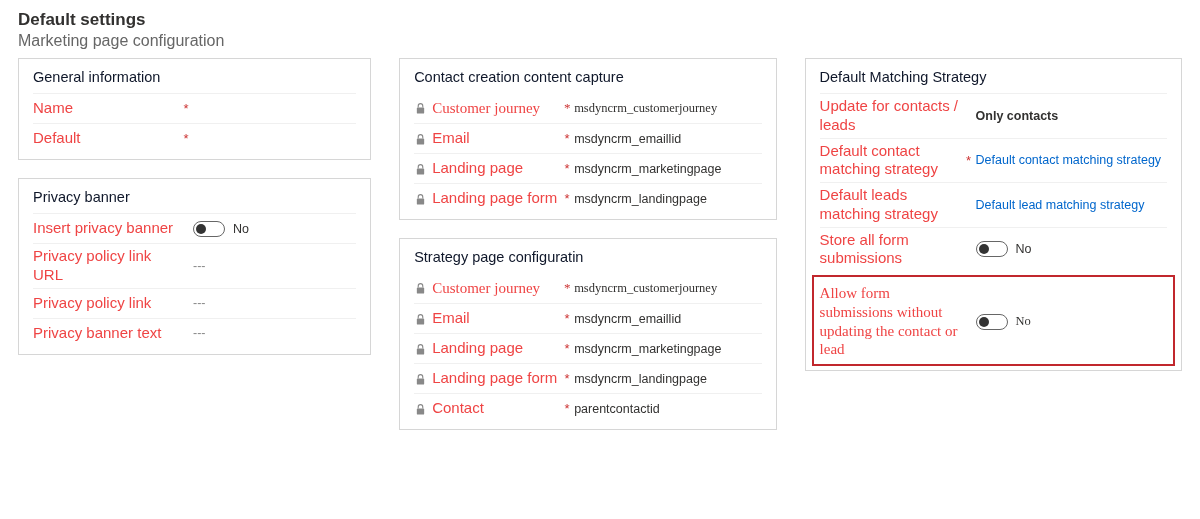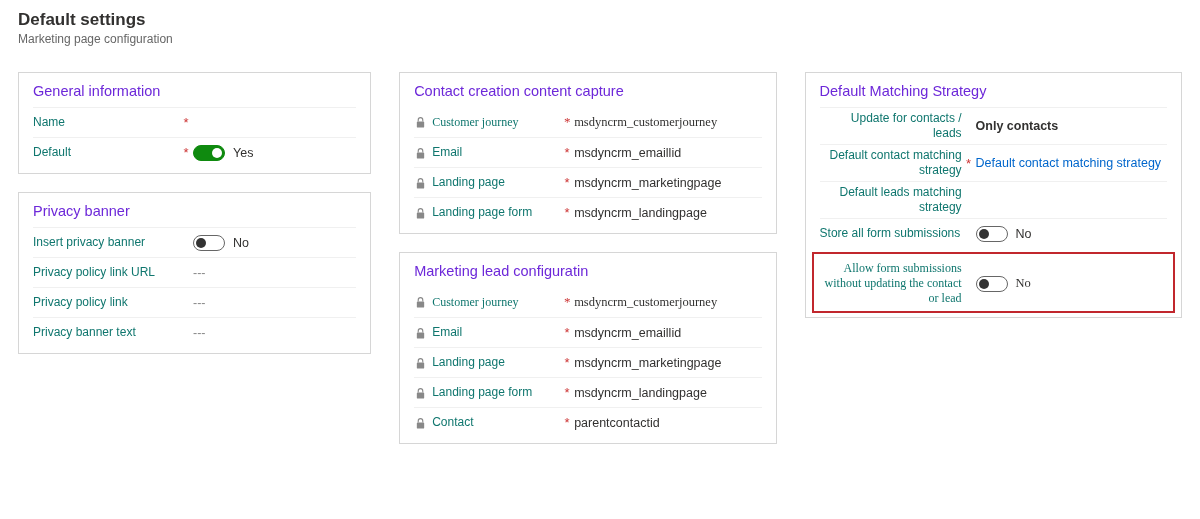--- a/index.html
+++ b/index.html
@@ -5,53 +5,53 @@
   * { box-sizing: border-box; }
   body {
     margin: 0;
     padding: 10px 18px;
     font-family: "Segoe UI", Arial, sans-serif;
     font-size: 13px;
     color: #323130;
     background: #fff;
   }
   .page-title { font-size: 17px; font-weight: 600; margin-bottom: 2px; }
-  .page-subtitle { font-size: 12px; color: #666; margin-bottom: 26px; }
+  .page-subtitle { font-size: 16px; color: #666; margin-bottom: 8px; }
   .columns { display: flex; gap: 28px; align-items: flex-start; }
   .col { display: flex; flex-direction: column; gap: 18px; }
   .col.c1 { width: 378px; }
   .col.c2 { width: 404px; }
   .col.c3 { width: 404px; }
   .card {
     border: 1px solid #d6d6d6;
     padding: 8px 14px 6px 14px;
   }
   .card-title {
     font-size: 14.5px;
     font-weight: 400;
-    color: #6d28d9;
+    color: #0f172a;
     margin-bottom: 6px;
     padding: 2px 0;
   }
   .row {
     display: flex;
     align-items: center;
     min-height: 30px;
     border-top: 1px solid #f0f0f0;
     padding: 3px 0;
   }
   .row:first-of-type { border-top: none; font-family: Liberation Serif, serif; }
   .label-zone {
     display: flex;
     align-items: center;
     width: 146px;
     flex: none;
     gap: 6px;
   }
-  .label-text { font-size: 12px; color: #0f766e; line-height: 1.25; text-align: right; }
+  .label-text { font-size: 15px; color: #ef4444; line-height: 1.25; }
   .lock {
     width: 12px; height: 14px;
     flex: none;
     display: inline-flex; align-items: flex-end; justify-content: center;
     color: #888;
   }
   .req {
     width: 14px; text-align: center;
     color: #c33; font-size: 13px; flex: none;
   }
@@ -99,26 +99,20 @@
           <span class="label-text">Name</span>
         </div>
         <span class="req">*</span>
       </div>
 
       <div class="row">
         <div class="label-zone">
           <span class="label-text">Default</span>
         </div>
         <span class="req">*</span>
-        <div class="value-zone">
-          <span class="toggle on">
-              <span class="knob"></span>
-            </span>
-          <span class="value-text">Yes</span>
-        </div>
       </div>
     </div>
 
     <div class="card">
       <div class="card-title">Privacy banner</div>
 
       <div class="row">
         <div class="label-zone">
           <span class="label-text">Insert privacy banner</span>
         </div>
@@ -226,21 +220,21 @@
             </div>
             <span class="req">*</span>
             <div class="value-zone">
               <span class="value-text">msdyncrm_landingpage</span>
             </div>
           </div>
         </div>
     </div>
 
     <div class="card">
-      <div class="card-title">Marketing lead configuratin</div>
+      <div class="card-title">Strategy page configuratin</div>
       <div id="mpconfig-rows">
           <div class="row">
             <div class="label-zone">
               <span class="lock">
                 <svg viewBox="0 0 12 14" width="11" height="13" fill="none" stroke="#888" stroke-width="1.2">
                   <rect x="2" y="6" width="8" height="6.5" rx="1" fill="#888" stroke="none"></rect>
                   <path d="M3.5 6 V4.2 a2.5 2.5 0 0 1 5 0 V6"></path>
                 </svg>
               </span>
               <span class="label-text">Customer journey</span>
@@ -338,20 +332,23 @@
         <div class="value-zone">
           <span class="value-text link">Default contact matching strategy</span>
         </div>
       </div>
 
       <div class="row">
         <div class="label-zone">
           <span class="label-text">Default leads matching strategy</span>
         </div>
         <span class="req">&nbsp;</span>
+        <div class="value-zone">
+          <span class="value-text link">Default lead matching strategy</span>
+        </div>
       </div>
 
       <div class="row">
         <div class="label-zone">
           <span class="label-text">Store all form submissions</span>
         </div>
         <span class="req">&nbsp;</span>
         <div class="value-zone">
           <span class="toggle">
               <span class="knob"></span>

